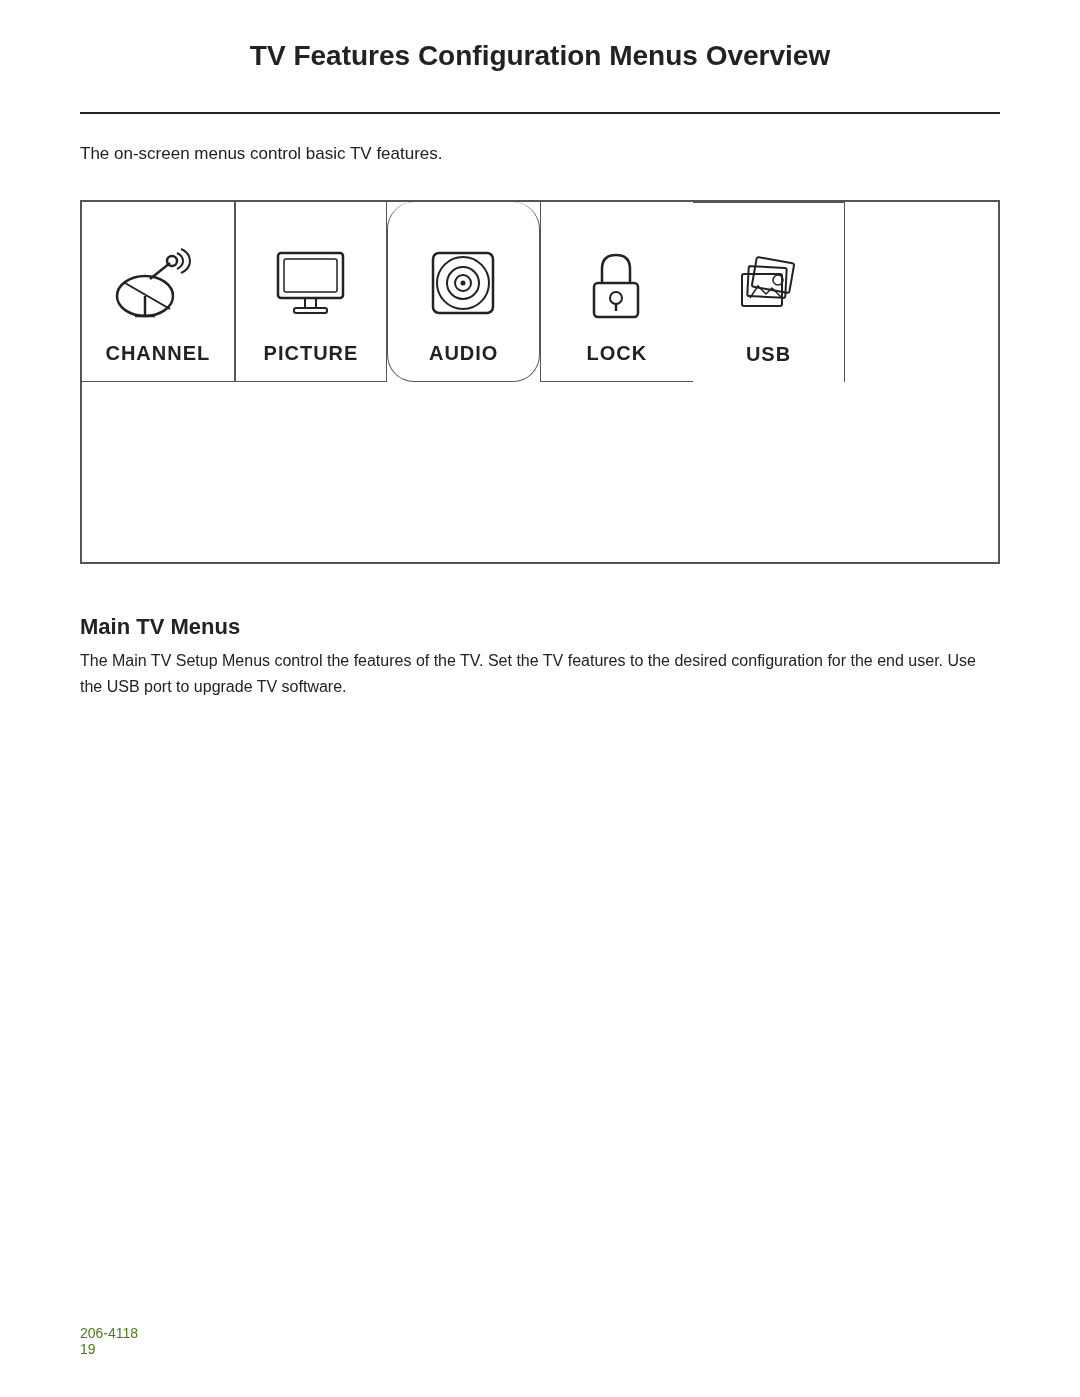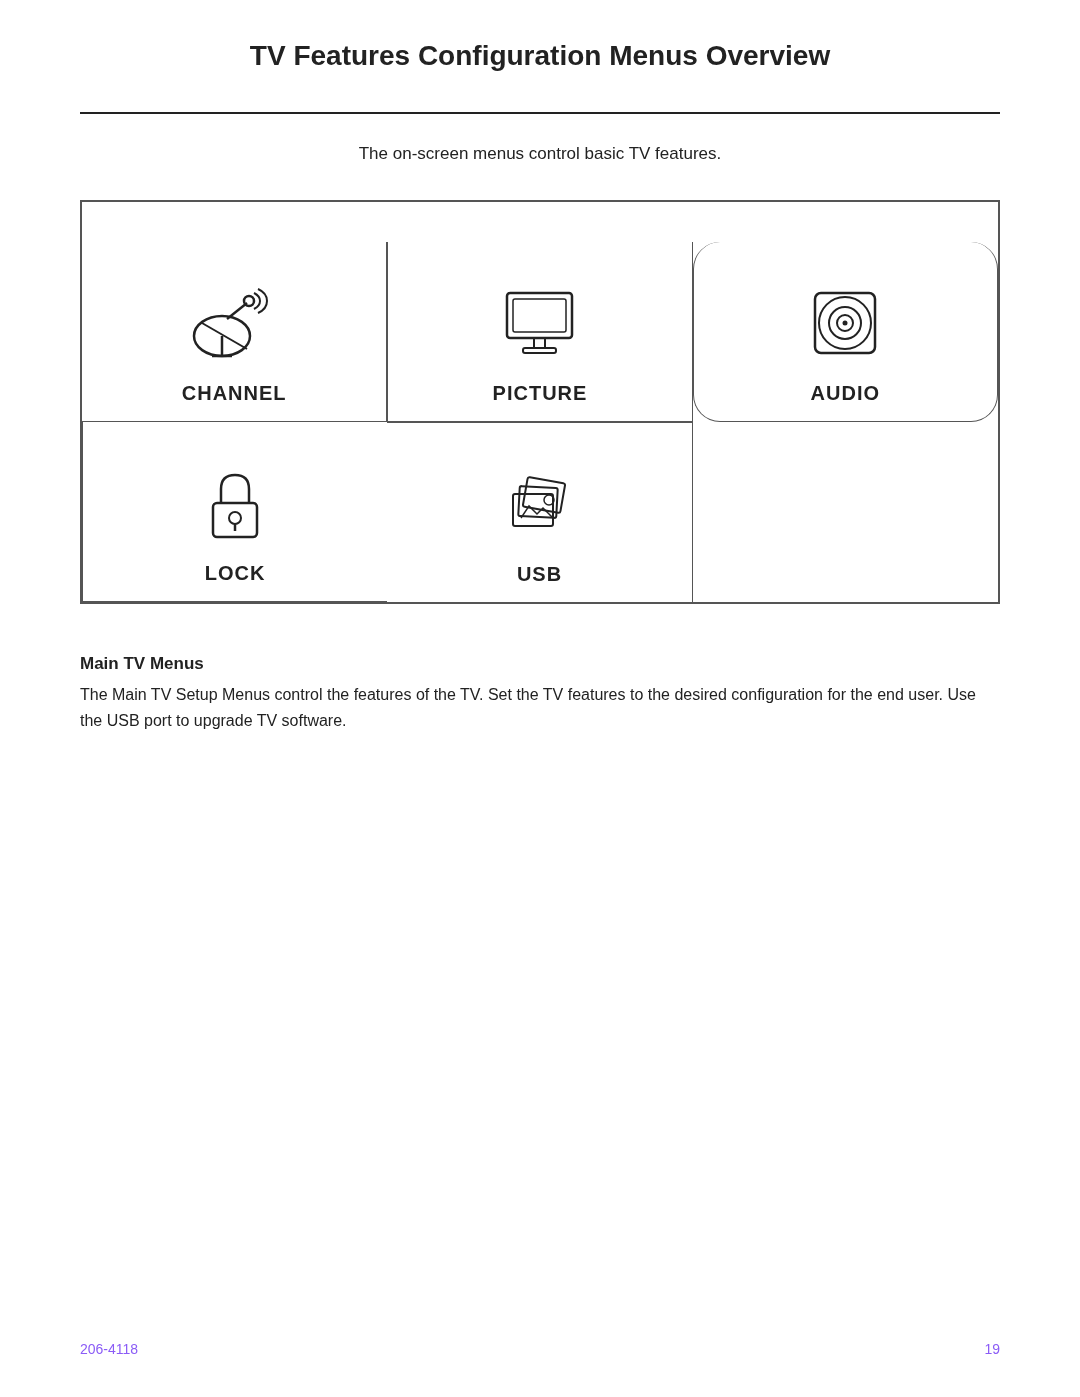--- a/index.html
+++ b/index.html
@@ -24,35 +24,33 @@
 
     .divider {
       border: none;
       border-top: 2px solid #222;
       margin-bottom: 30px;
     }
 
     .intro-text {
       font-size: 17px;
       margin-bottom: 36px;
-      text-align: center;
     }
 
     .menu-grid-container {
       border: 2px solid #555;
       display: inline-block;
       width: 100%;
       margin-bottom: 40px;
     }
 
     .menu-grid {
       display: grid;
-      grid-template-columns: repeat(3, 1fr);
+      grid-template-columns: repeat(6, 1fr);
       grid-template-rows: repeat(2, 1fr);
-      margin-top: 40px;
     }
 
     .menu-cell {
       border: 1px solid #555;
       display: flex;
       flex-direction: column;
       align-items: center;
       justify-content: flex-end;
       padding: 18px 10px 16px 10px;
       min-height: 180px;
@@ -79,38 +77,39 @@
     .menu-label {
       font-size: 20px;
       font-weight: bold;
       letter-spacing: 1px;
       text-transform: uppercase;
       margin-top: 4px;
     }
 
     .section-title {
       font-weight: bold;
-      font-size: 17px;
+      font-size: 22px;
       margin-bottom: 8px;
     }
 
     .section-body {
       font-size: 16px;
       line-height: 1.6;
     }
 
     .footer {
       position: absolute;
       bottom: 40px;
       left: 80px;
       right: 80px;
       display: flex;
       justify-content: space-between;
       font-size: 14px;
-      color: #8b5cf6;
+      color: #4d7c0f;
+      flex-direction: column;
     }
 
     svg {
       overflow: visible;
     }
   </style>
 </head>
 <body>
 
 

